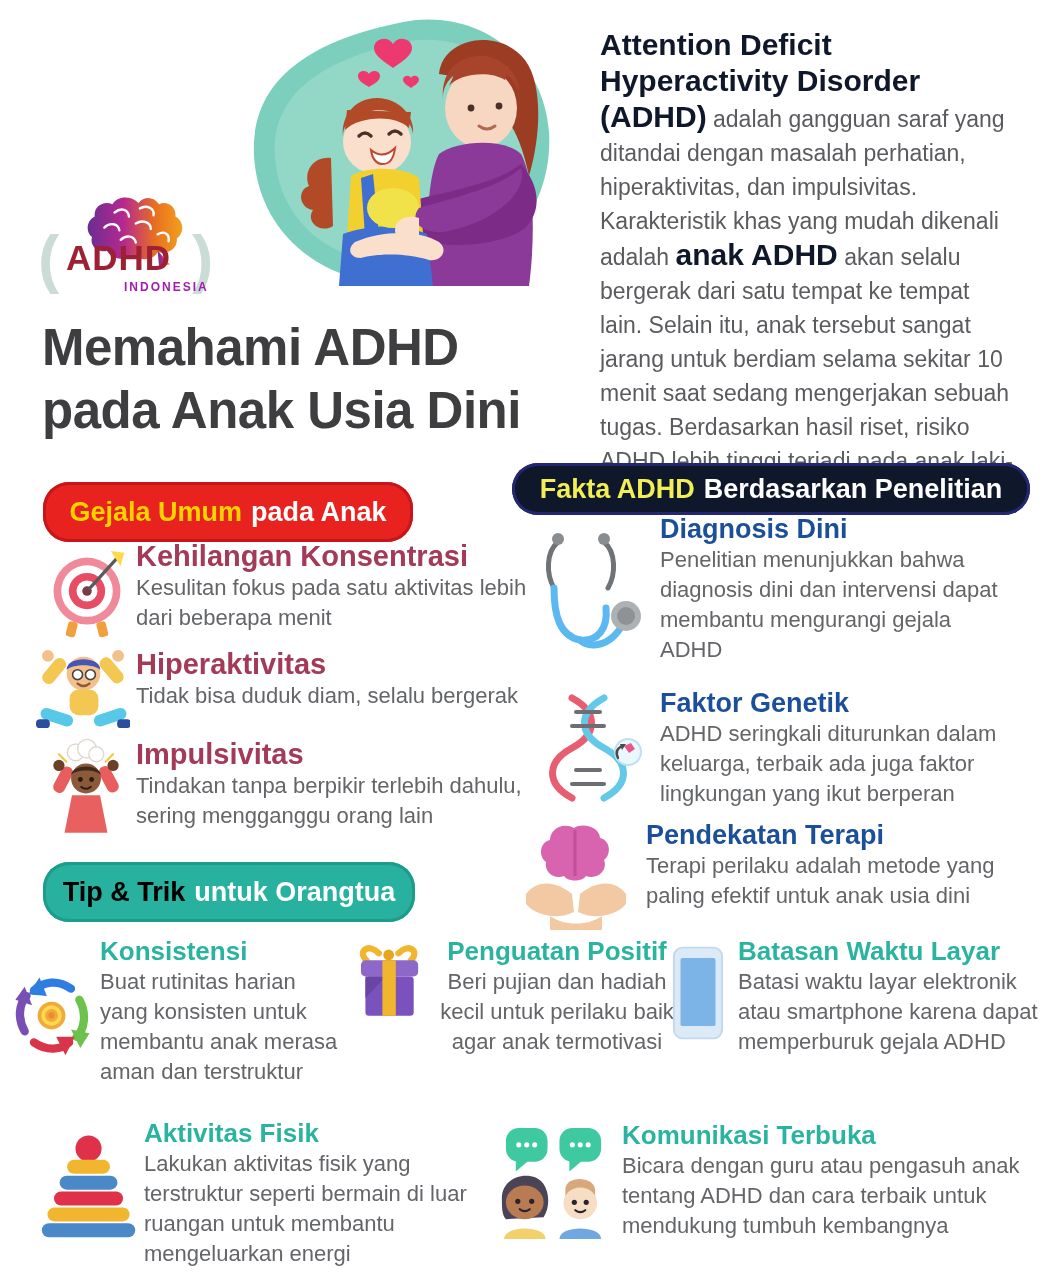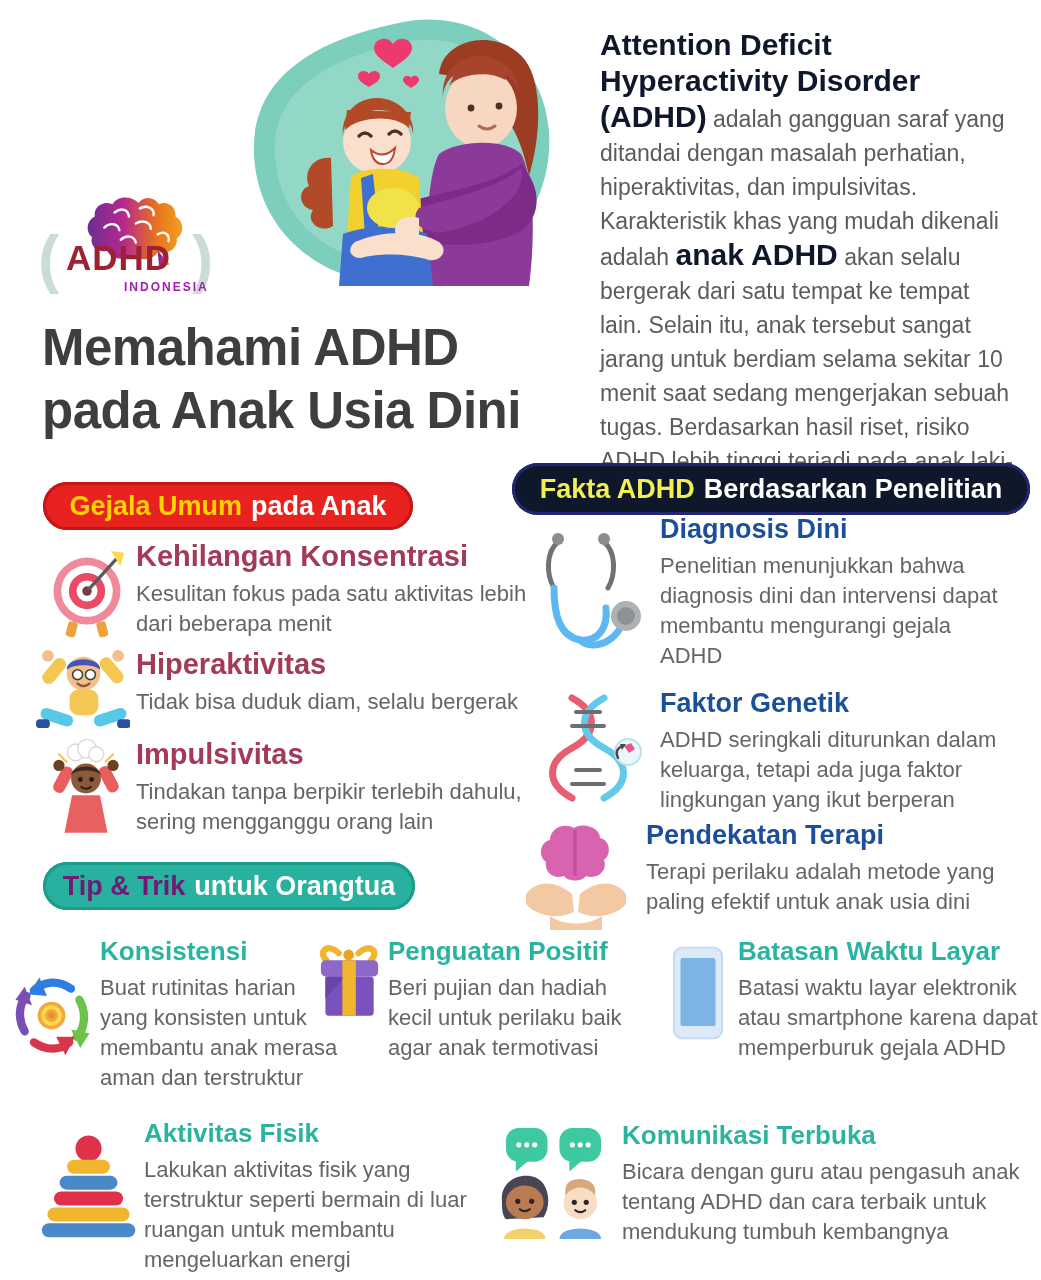--- a/index.html
+++ b/index.html
@@ -17,34 +17,34 @@
   .logo .brand-sub { position:absolute; left:88px; top:88px; font-size:12px; letter-spacing:2px; color:#a21caf; font-weight:bold; }
 
   .hero { position:absolute; left:243px; top:8px; width:318px; height:290px; }
 
   .intro { position:absolute; left:600px; top:28px; width:418px; font-size:23px; line-height:34px; color:#5a5b5e; }
   .intro .big { font-size:30px; font-weight:bold; color:#0f172a; }
 
   .title { position:absolute; left:42px; top:316px; width:545px; font-size:51px; line-height:63px; font-weight:bold; color:#3e3e40; letter-spacing:-0.5px; }
 
   
-  .pill { position:absolute; height:48px; border-radius:26px; display:flex; align-items:center; justify-content:center; font-weight:bold; font-size:27px; white-space:nowrap; }
+  .pill { position:absolute; height:60px; border-radius:26px; display:flex; align-items:center; justify-content:center; font-weight:bold; font-size:27px; white-space:nowrap; }
   .pill .hl { margin-right:9px; }
   .pill-red { left:43px; top:482px; width:370px; background:#e8231f; box-shadow:inset 0 0 0 3px #c5161a; }
   .pill-red .hl { color:#ffd200; } .pill-red .rest { color:#ffffff; }
   .pill-blue { left:512px; top:463px; width:518px; height:52px; background:#0f172a; box-shadow:inset 0 0 0 3px #232672; }
   .pill-blue .hl { color:#f2ee55; } .pill-blue .rest { color:#ffffff; }
   .pill-teal { left:43px; top:862px; width:372px; background:#27b19e; box-shadow:inset 0 0 0 3px #1d9c8b; }
-  .pill-teal .hl { color:#701a75;text-align:center; } .pill-teal .rest { color:#ffffff; }
+  .pill-teal .hl { color:#000000;text-align:center; } .pill-teal .rest { color:#ffffff; }
 
   
   .item { position:absolute; }
   .item .icon { position:absolute; }
   .item h3 { font-weight:bold; }
-  .item p { color:#636568; font-size:22px; line-height:30px; margin-top:6px; }
+  .item p { color:#636568; font-size:22px; line-height:30px; }
 
   .sym h3 { color:#a23a58; font-size:29px; }
   .fact h3 { color:#1c4f99; font-size:27px; }
   .tip h3 { color:#2ab4a0; font-size:26px; }
 </style>
 </head>
 <body>
 
 <div class="canvas">
 
@@ -231,21 +231,21 @@
           <line x1="34" y1="78" x2="58" y2="78"></line>
           <line x1="30" y1="92" x2="62" y2="92"></line>
         </g>
         <circle cx="86" cy="60" r="13" fill="#eaf7fb" stroke="#bfe0ee" stroke-width="2"></circle>
         <path fill="#e8588a" d="M82,54 l7,-3 l4,6 l-6,4 Z"></path>
         <path d="M76,66 q-4,-8 4,-12" stroke="#4a4a4a" stroke-width="2.4" fill="none" stroke-linecap="round"></path>
         <path fill="#4a4a4a" d="M78,52 l6,0 l-4,6 Z"></path>
       </svg>
     </span>
     <h3>Faktor Genetik</h3>
-    <p>ADHD seringkali diturunkan dalam keluarga, tetapi ada juga faktor lingkungan yang ikut berperan</p>
+    <p>ADHD seringkali diturunkan dalam keluarga, terbaik ada juga faktor lingkungan yang ikut berperan</p>
   </div>
 
   <div class="item fact" style="left:646px; top:820px; width:375px;">
     <span class="icon" style="left:-126px; top:0px;">
       <svg width="112" height="112" viewBox="0 0 112 112">
         <path fill="#d863ae" d="M54,8 C44,2 30,8 30,20 C20,22 18,36 26,42 C24,52 34,60 44,56 C48,62 62,62 66,56 C78,60 88,50 84,40 C92,34 90,20 80,18 C80,8 64,2 54,8 Z"></path>
         <line x1="55" y1="10" x2="55" y2="56" stroke="#c14f9c" stroke-width="3"></line>
         <path fill="#f3c9a4" d="M6,74 C18,58 38,62 52,74 L54,92 C38,100 16,96 6,84 Z"></path>
         <path fill="#f3c9a4" d="M106,74 C94,58 74,62 60,74 L58,92 C74,100 96,96 106,84 Z"></path>
         <path fill="#f3c9a4" d="M30,96 C44,106 68,106 82,96 L82,110 L30,110 Z"></path>
@@ -273,21 +273,21 @@
         <path d="M28,76 C42,86 58,84 66,76" stroke="#d8344a" stroke-width="9" fill="none" stroke-linecap="round"></path>
         <path fill="#d8344a" d="M62,90 L72,70 L52,70 Z"></path>
         <path d="M18,64 C10,50 12,34 20,26" stroke="#7a4fb5" stroke-width="9" fill="none" stroke-linecap="round"></path>
         <path fill="#7a4fb5" d="M8,30 L26,36 L18,16 Z"></path>
       </svg>
     </span>
     <h3>Konsistensi</h3>
     <p>Buat rutinitas harian yang konsisten untuk membantu anak merasa aman dan terstruktur</p>
   </div>
 
-  <div class="item tip" style="left:388px; top:936px; width:258px;">
+  <div class="item tip" style="left:428px; top:936px; width:258px;text-align:center;">
     <span class="icon" style="left:-76px; top:4px;">
       <svg width="76" height="80" viewBox="0 0 85 88">
         <path d="M30,14 C18,2 6,12 16,22" stroke="#f2b52e" stroke-width="7" fill="none" stroke-linecap="round"></path>
         <path d="M52,14 C64,2 76,12 66,22" stroke="#f2b52e" stroke-width="7" fill="none" stroke-linecap="round"></path>
         <rect x="10" y="22" width="64" height="18" rx="5" fill="#8d68c8"></rect>
         <rect x="15" y="40" width="54" height="44" rx="4" fill="#7a52bd"></rect>
         <path fill="#6a45a8" d="M15,40 L38,40 L15,64 Z"></path>
         <rect x="34" y="22" width="15" height="62" fill="#f2b52e"></rect>
         <circle cx="41" cy="16" r="6" fill="#e8a31f"></circle>
       </svg>

